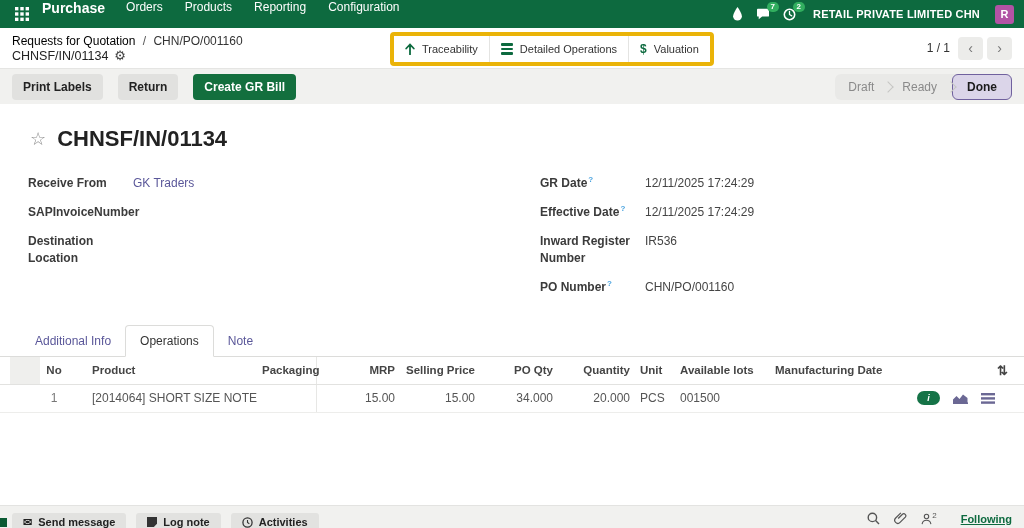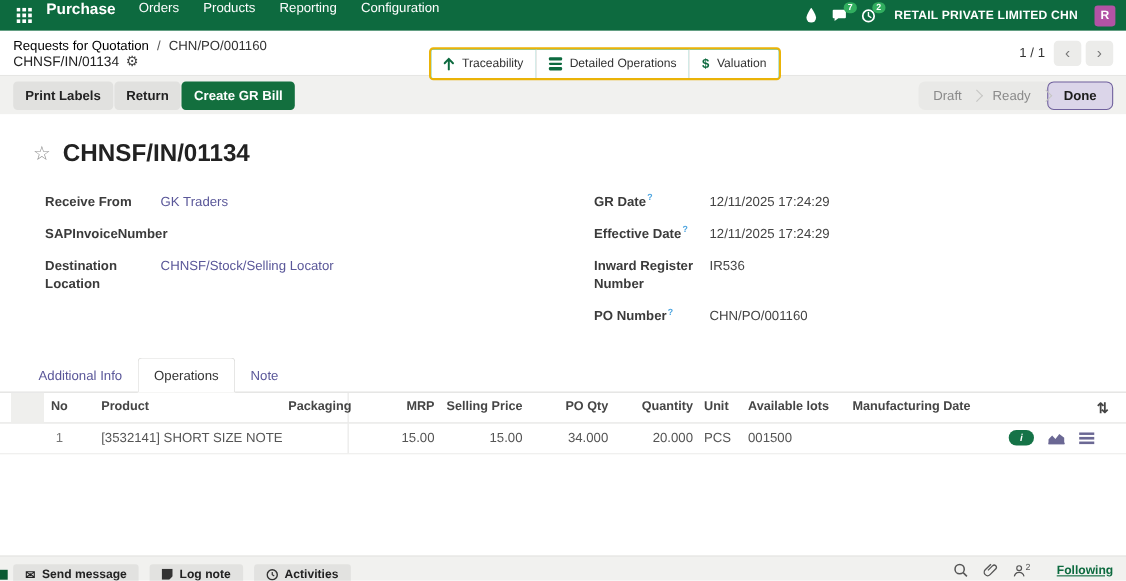--- a/index.html
+++ b/index.html
@@ -19,54 +19,54 @@
   .avatar{width:19px;height:19px;border-radius:3px;background:#b253a5;color:#fff;font-size:11px;
     font-weight:700;display:flex;align-items:center;justify-content:center;margin-left:2px;cursor:pointer}
 
   
   .control-bar{height:40px;background:#fff;display:flex;align-items:center;position:relative;padding:0 12px}
   .bc-line1{font-size:12px;color:#333}
   .bc-link{color:#000000;cursor:pointer}
   .bc-sep{color:#555;margin:0 4px}
   .bc-line2{font-size:12.5px;color:#222;display:flex;align-items:center;gap:6px;margin-top:1px}
   .gear{font-size:13px;color:#444;cursor:pointer;line-height:1}
-  .smart-group{position:absolute;left:390px;top:15px;display:flex;border:2px solid #eab308;
-    border-radius:4px;background:#14b8a6;overflow:hidden}
+  .smart-group{position:absolute;left:390px;top:4px;display:flex;border:4px solid #eab308;
+    border-radius:4px;background:#0c4a6e;overflow:hidden}
   .smart-btn{display:flex;align-items:center;gap:7px;padding:6px 11px;font-size:11px;color:#333;
     cursor:pointer;border-left:1px solid #e4e4e2;background:#fff}
   .smart-btn:first-child{border-left:none}
   .g-ic{color:#0d6a3f;font-weight:700;font-size:12px;display:flex;align-items:center}
   .bars{display:flex;flex-direction:column;gap:2px}
   .bars i{display:block;width:12px;height:2.5px;background:#0d6a3f;border-radius:1px}
   .pager{margin-left:auto;display:flex;align-items:center;gap:8px;font-size:12px;color:#333}
   .pager-btn{width:25px;height:23px;background:#ececea;color:#777;display:flex;align-items:center;
     justify-content:center;font-size:14px;border-radius:4px;cursor:pointer}
   .pager-btn.next{margin-left:-4px}
 
   
   .status-row{height:36px;background:#f1f1ef;border-top:1px solid #e5e5e3;display:flex;
     align-items:center;padding:0 12px}
   .act-btn{font-size:12px;padding:6px 11px;border-radius:4px;background:#e1e1df;color:#222;
-    margin-right:1px;font-weight:600;cursor:pointer;border:none}
+    margin-right:15px;font-weight:600;cursor:pointer;border:none}
   .act-btn.primary{background:#136f3e;color:#fff}
   .statusbar{margin-left:auto;display:flex;align-items:center;background:#e9e9e7;border-radius:6px;height:26px}
   .step{font-size:12px;color:#8a8a8a;padding:0 13px;display:flex;align-items:center;height:100%;cursor:pointer}
   .step-sep{width:8px;height:8px;border-top:1px solid #c6c6c4;border-right:1px solid #c6c6c4;
     transform:rotate(45deg);margin:0 -3px}
   .step.active{background:#dbd5e9;border:1px solid #70619e;border-radius:6px;color:#1b1b1b;
     font-weight:700;padding:0 14px}
 
   
   .sheet{background:#fff;height:401px;position:relative}
   .title-row{display:flex;align-items:center;gap:11px;padding:22px 0 0 30px}
   .star{font-size:18px;color:#8f8f8f;cursor:pointer;line-height:1}
   .title{font-size:22px;font-weight:700;color:#222}
   .fields{display:flex;margin-top:23px}
   .fcol{width:512px}
-  .fcol.left{padding-left:41px}
+  .fcol.left{padding-left:28px}
   .fcol.right{padding-left:28px}
   .field{display:flex;margin-bottom:13px;min-height:16px}
   .f-label{width:105px;font-size:12px;font-weight:600;color:#3b3b3b;line-height:1.35;flex:none}
   .f-value{font-size:12px;color:#444;line-height:1.35}
   .f-value.link{color:#5a5799;cursor:pointer}
   .help{color:#4aa3df;font-size:8px;vertical-align:super;margin-left:1px}
 
   
   .tabs{display:flex;align-items:flex-end;padding-left:21px;margin-top:17px;border-bottom:1px solid #dcdcda}
   .tab{font-size:12px;padding:8px 14px;color:#5a5799;cursor:pointer}
@@ -224,21 +224,20 @@
       <div class="field">
         <span class="f-label">Receive From</span>
         <span class="f-value link">GK Traders</span>
       </div>
       <div class="field">
         <span class="f-label">SAPInvoiceNumber</span>
         <span class="f-value"></span>
       </div>
       <div class="field">
         <span class="f-label">Destination Location</span>
-        <span class="f-value link">CHNSF/Stock/Selling Locator</span>
       </div>
     </div>
     <div class="fcol right">
       <div class="field">
         <span class="f-label"><span>GR Date</span><sup class="help">?</sup></span>
         <span class="f-value">12/11/2025 17:24:29</span>
       </div>
       <div class="field">
         <span class="f-label"><span>Effective Date</span><sup class="help">?</sup></span>
         <span class="f-value">12/11/2025 17:24:29</span>
@@ -278,21 +277,21 @@
       <span class="c-unit">Unit</span>
       <span class="c-lots">Available lots</span>
       <span class="c-mfg">Manufacturing Date</span>
       <span class="c-actions"></span>
       <span class="c-opt"><span class="opt-ic">⇅</span></span>
     </div>
 
     <div class="grid-row">
       <span class="c-handle"></span>
       <span class="c-no">1</span>
-      <span class="c-product">[3532141] SHORT SIZE NOTE</span>
+      <span class="c-product">[2014064] SHORT SIZE NOTE</span>
       <span class="c-pack"></span>
       <span class="c-mrp">15.00</span>
       <span class="c-sell">15.00</span>
       <span class="c-poqty">34.000</span>
       <span class="c-qty">20.000</span>
       <span class="c-unit">PCS</span>
       <span class="c-lots">001500</span>
       <span class="c-mfg"></span>
       <span class="c-actions">
         <span class="info-pill">i</span>

